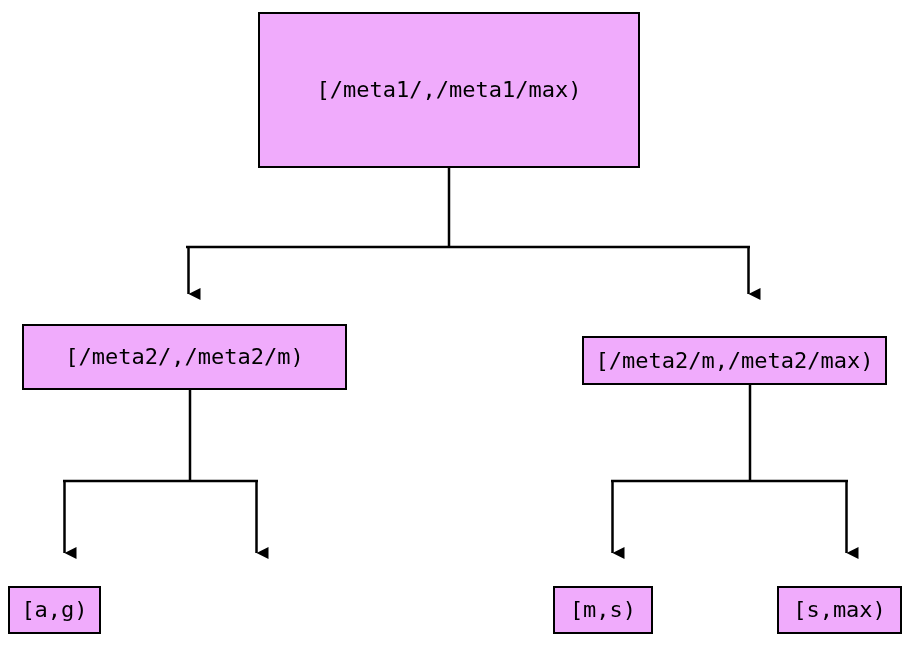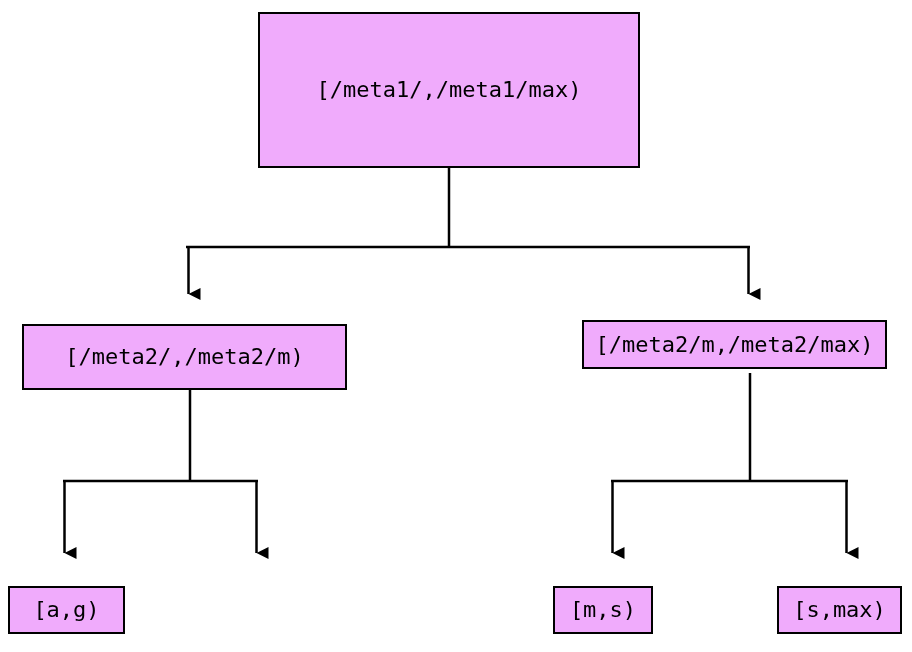--- a/index.html
+++ b/index.html
@@ -50,31 +50,31 @@
 
   .node-l2-left {
     left: 22px;
     top: 324px;
     width: 325px;
     height: 66px;
   }
 
   .node-l2-right {
     left: 582px;
-    top: 320px;
+    top: 336px;
     width: 305px;
     height: 49px;
   }
 
   .node-leaf {
     top: 586px;
     height: 48px;
   }
 
-  .leaf-ag   { left: 8px;   width: 117px;  }
+  .leaf-ag   { left: 8px;   width: 93px;  }
   .leaf-gm   { left: 205px; width: 98px;  }
   .leaf-ms   { left: 553px; width: 100px; }
   .leaf-smax { left: 777px; width: 125px; }
 
   
   #connectors {
     position: absolute;
     left: 0;
     top: 0;
     width: 912px;

